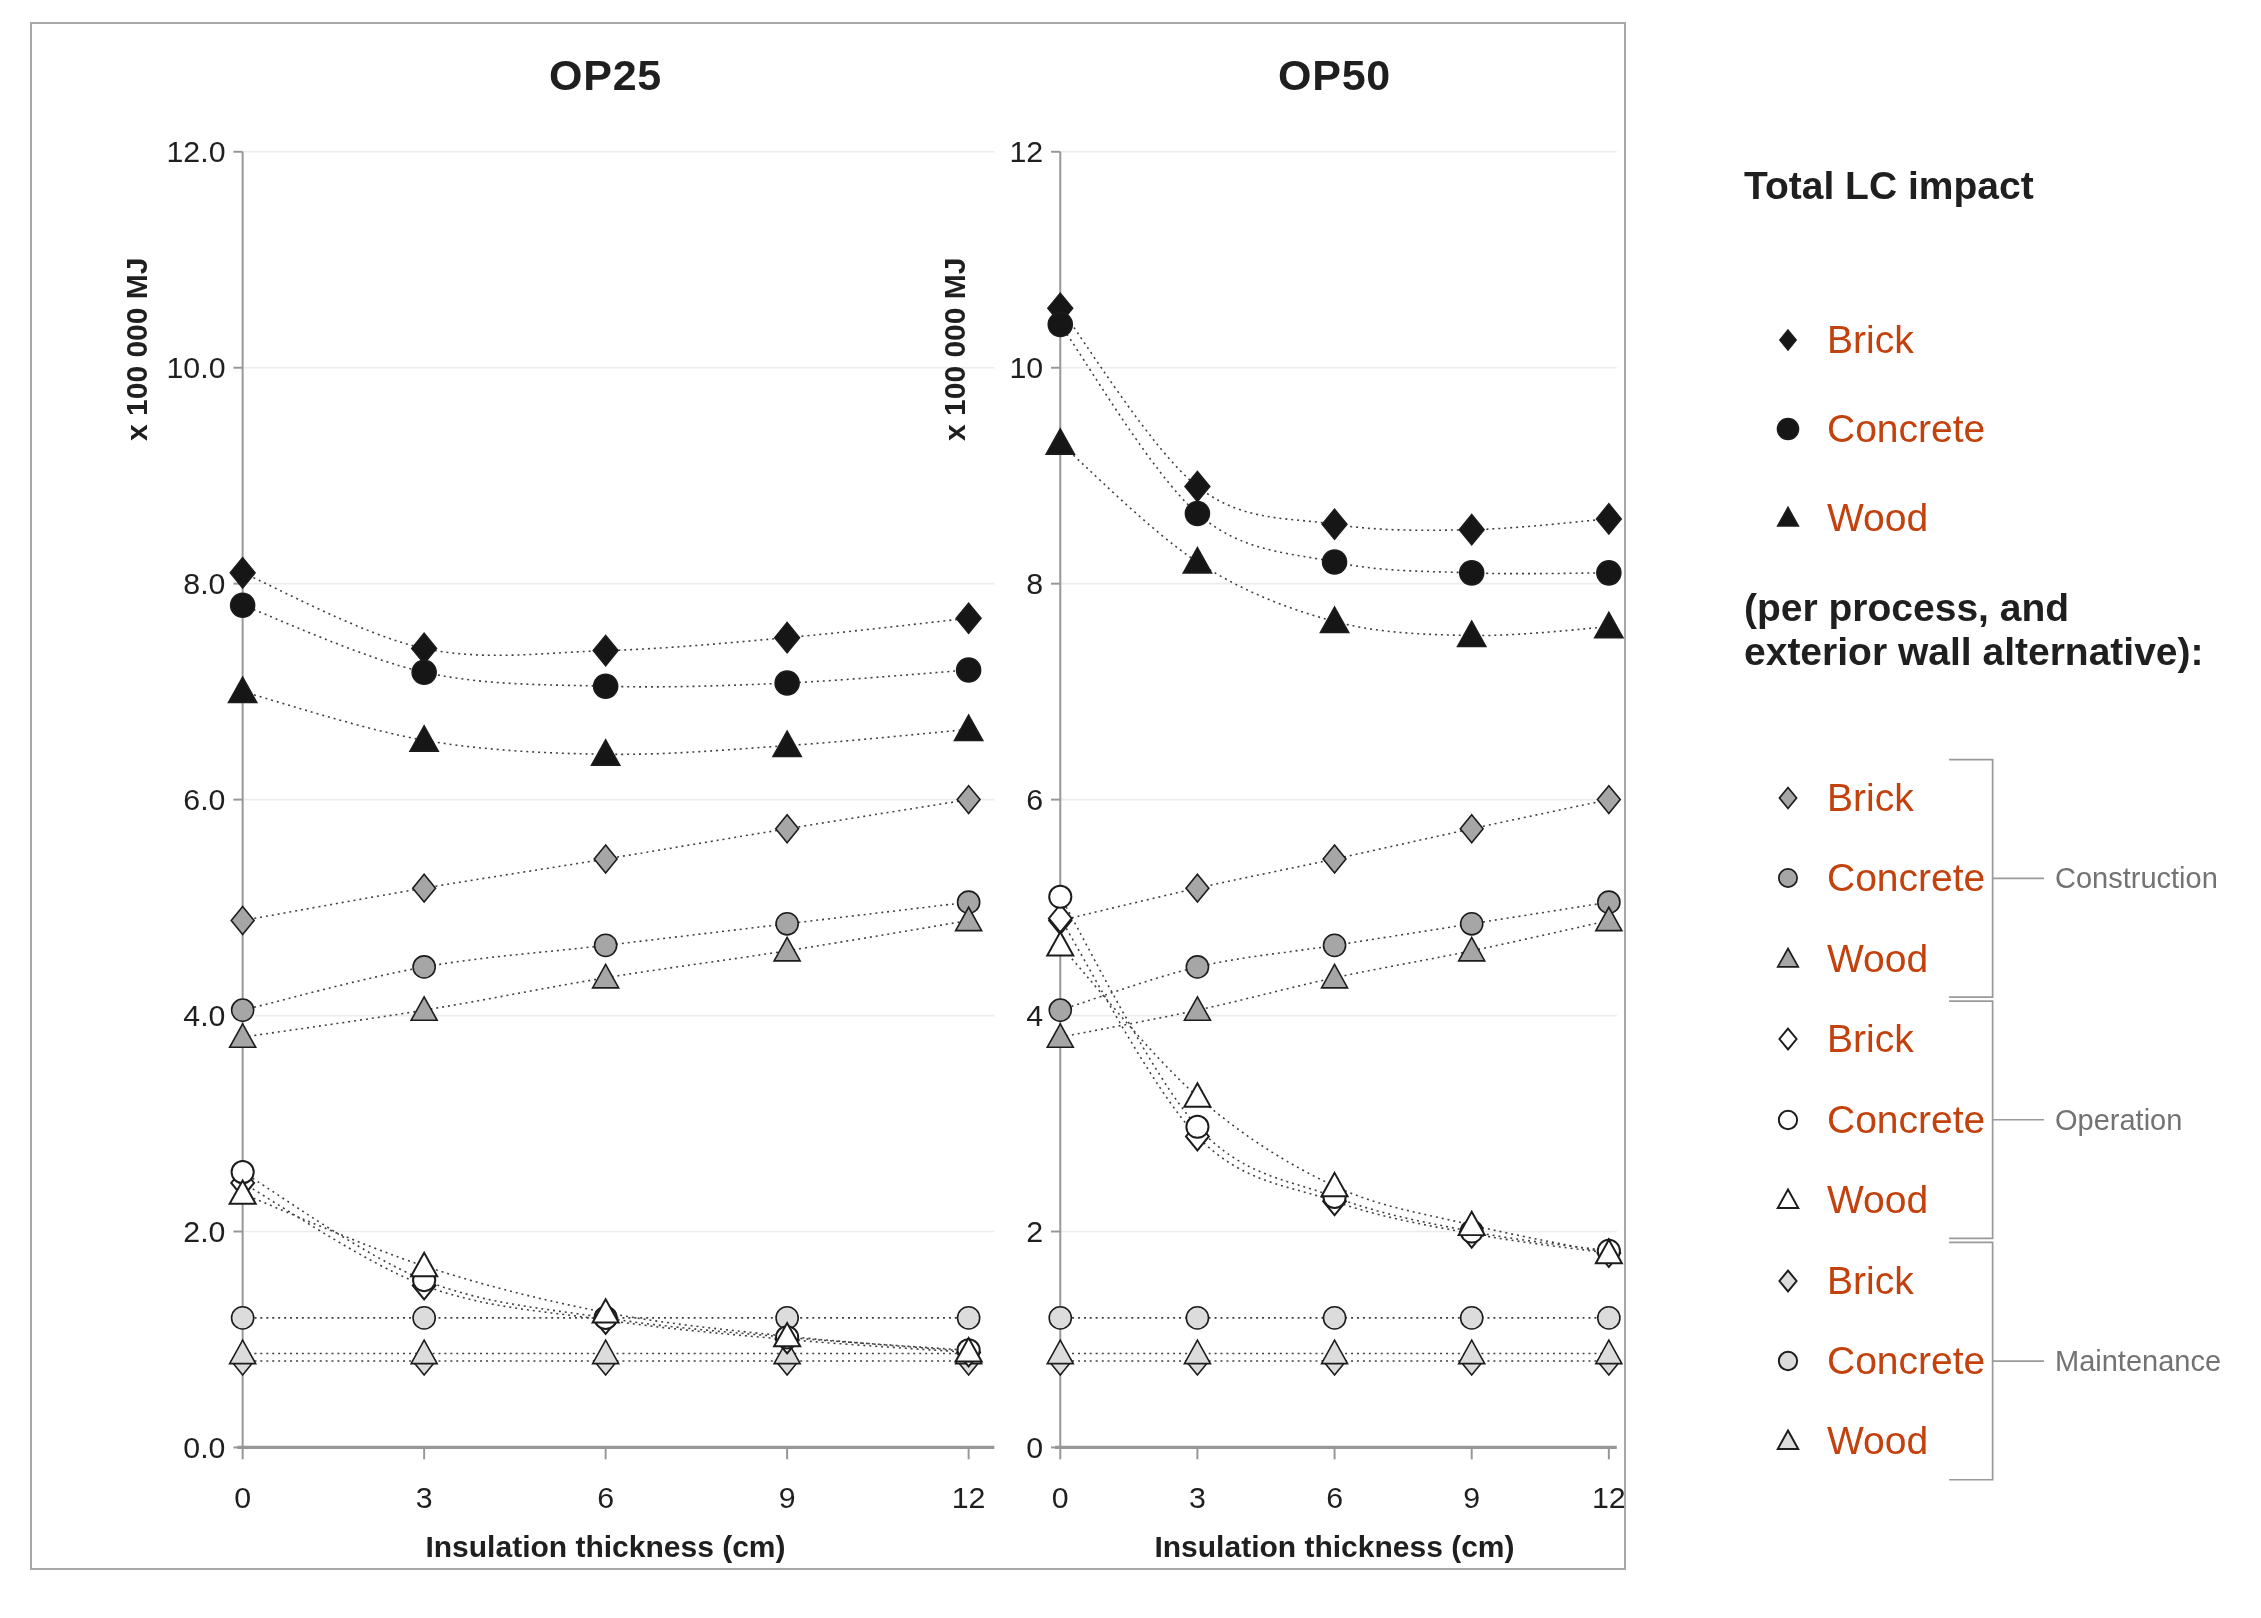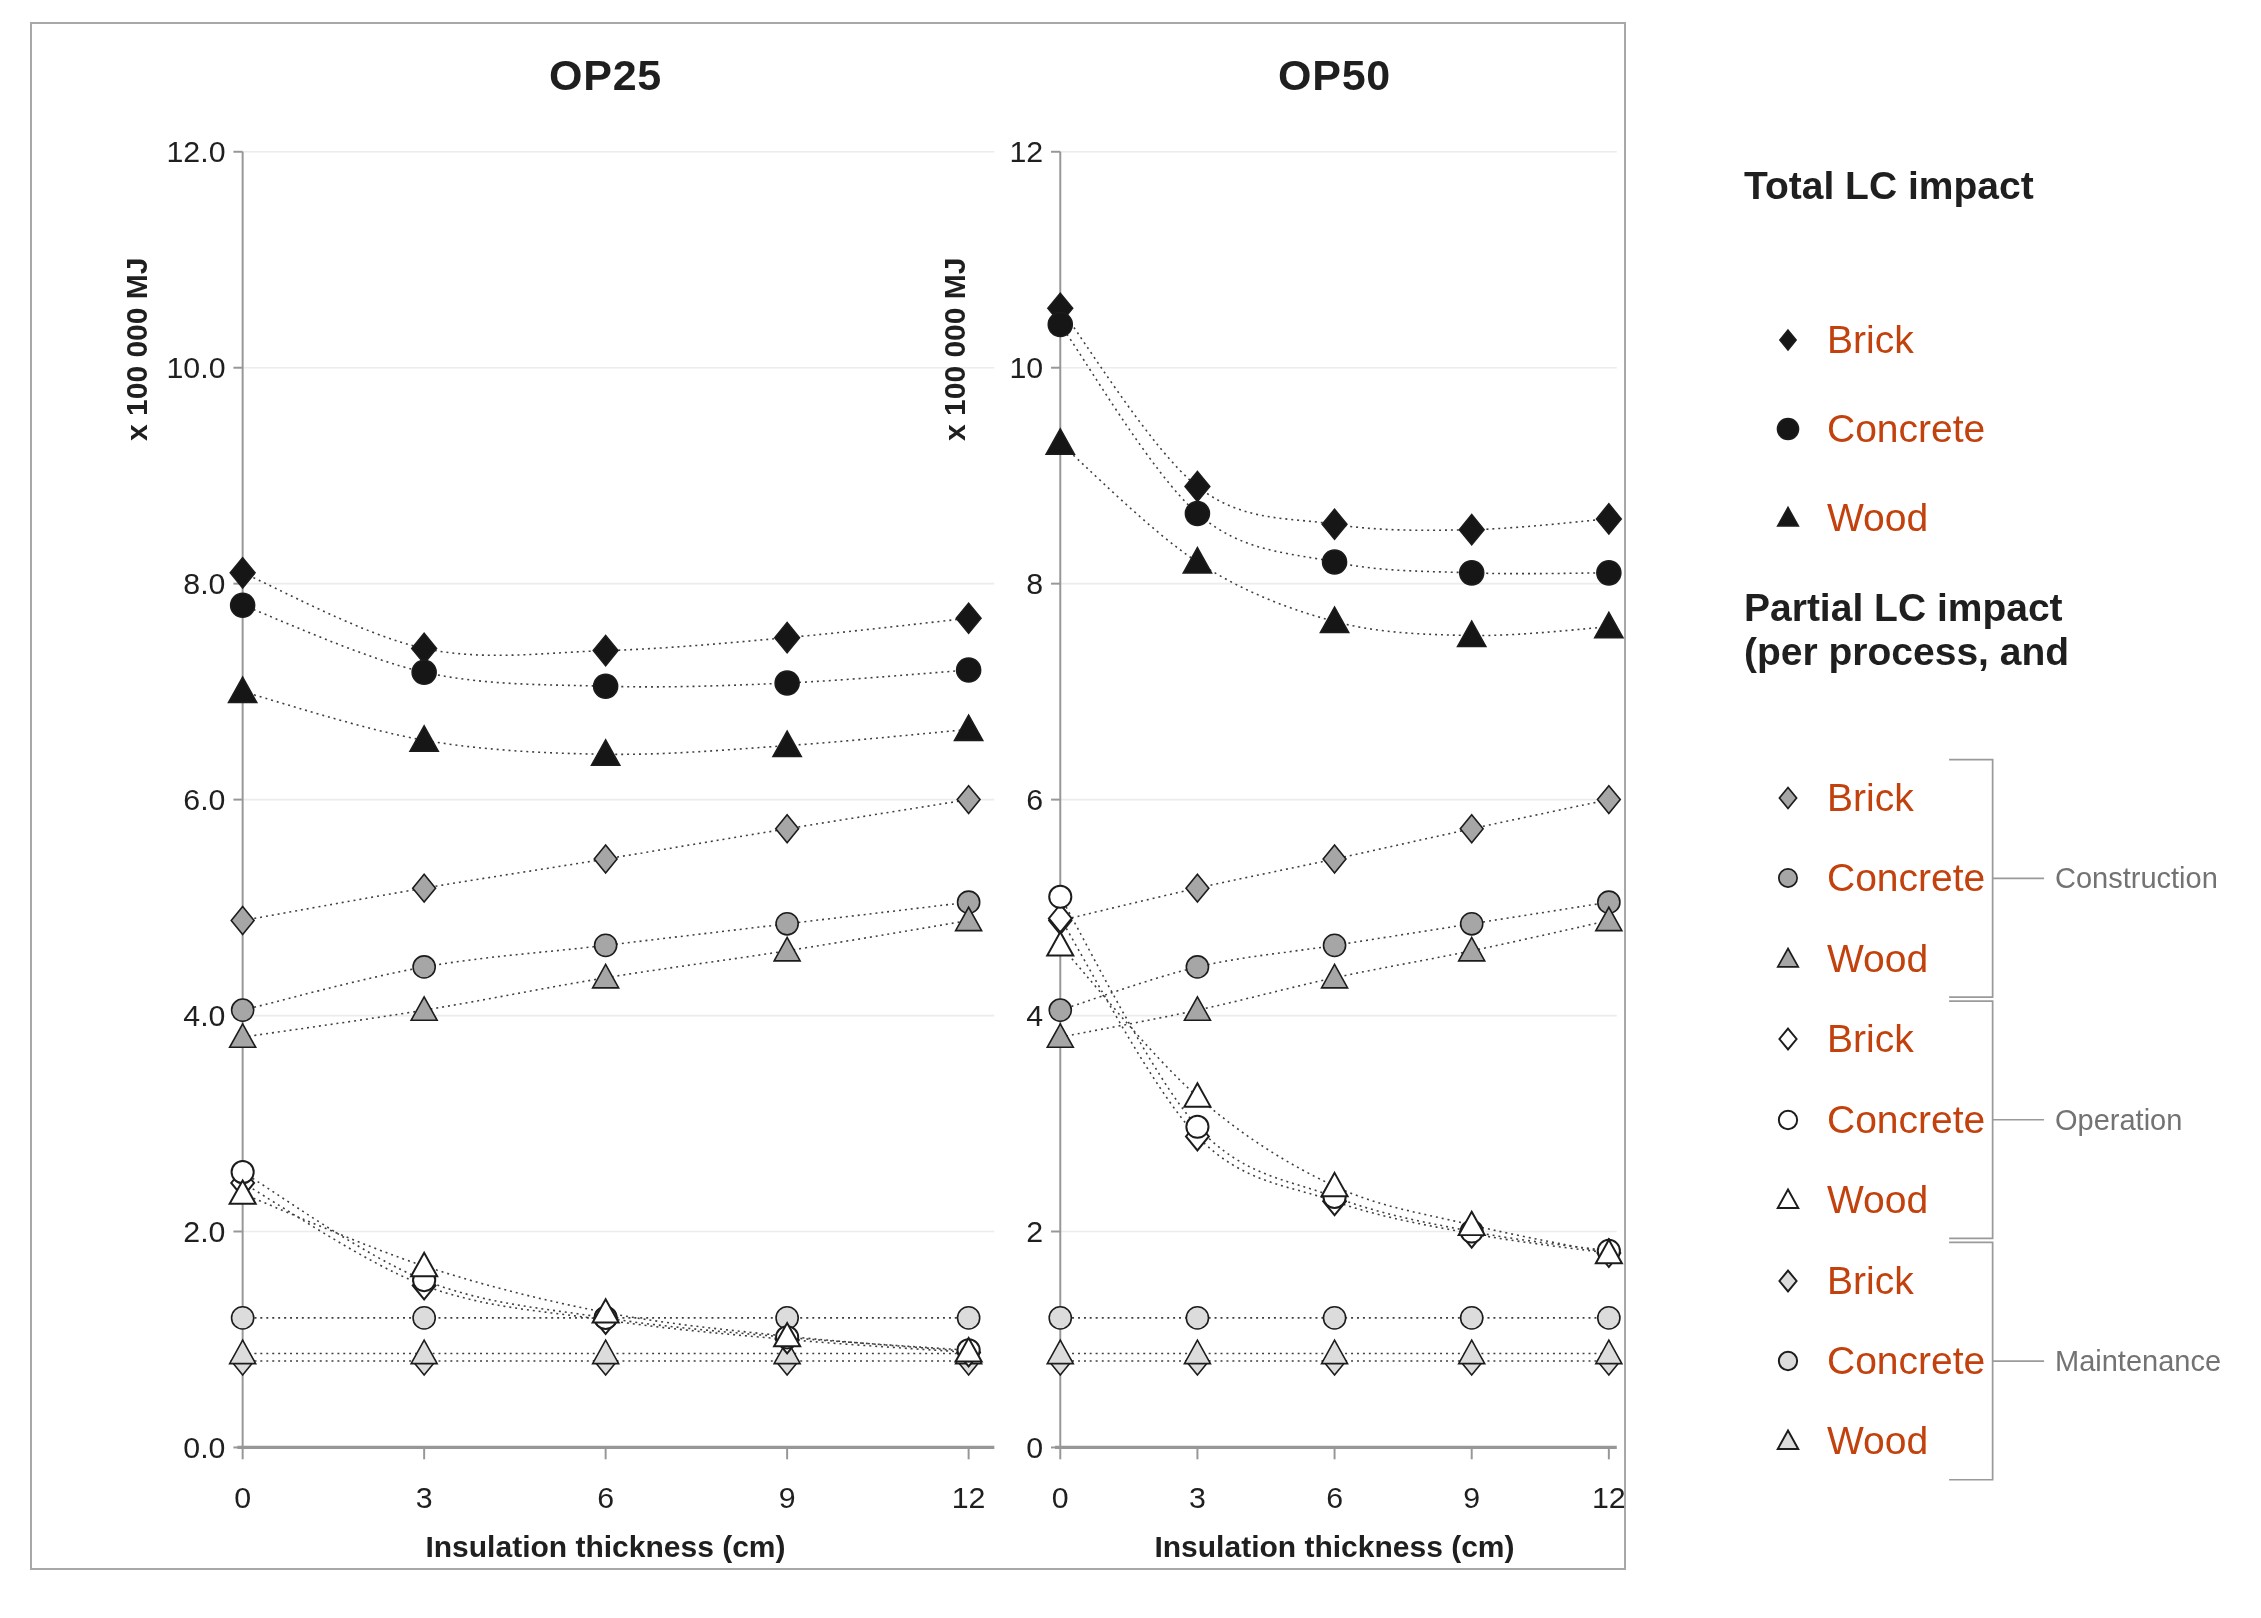--- a/index.html
+++ b/index.html
@@ -253,22 +253,22 @@
 <div class="abs y-unit" id="op50-y-unit">x 100 000 MJ</div>
 
 <div class="abs x-title" id="op25-x-title">Insulation thickness  (cm)</div>
 <div class="abs x-title" id="op50-x-title">Insulation thickness  (cm)</div>
 
 <div class="abs lg-header" id="lg-total-header">
   <div>Total LC impact</div>
 </div>
 
 <div class="abs lg-header" id="lg-partial-header">
-  <div>Partial LC impact</div>
   <div>(per process, and</div>
+  <div>exterior wall alternative):</div>
 </div>
 
 <div id="legend-items">
     <div class="lg-row" style="left: 1771px; top: 319px;">
       <svg class="mk" viewBox="0 0 52 52">
         <polygon points="26,11 38.3,26 26,41 13.700000000000001,26" fill="#161616" stroke="#1c1c1c" stroke-width="2.6"></polygon>
       </svg>
       <span class="lbl">Brick</span>
     </div>
     <div class="lg-row" style="left: 1771px; top: 408px;">

